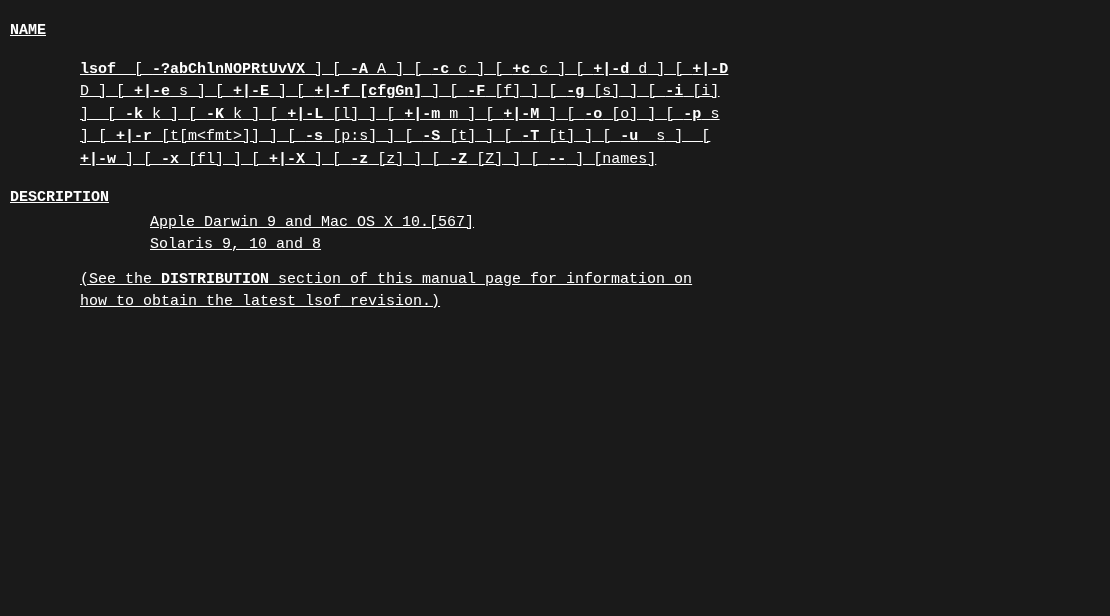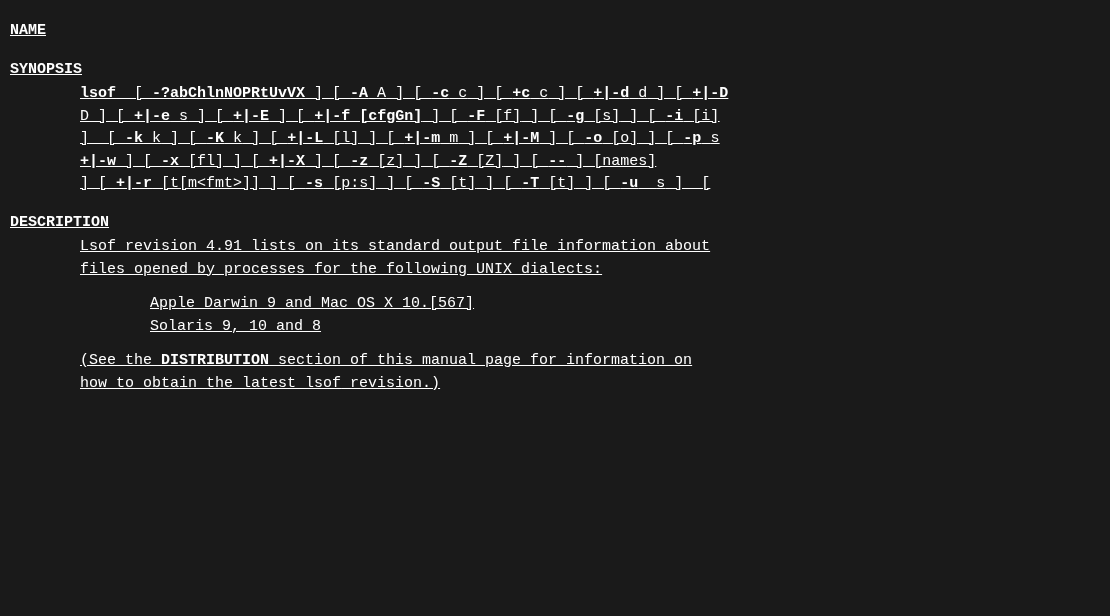--- a/index.html
+++ b/index.html
@@ -67,33 +67,29 @@
     }
   </style>
 </head>
 <body>
 
 <div class="section">
   <div class="section-title">NAME</div>
 </div>
 
 <div class="section">
-  <div class="section-title">SYNOPSIS</div>
   <div class="synopsis-line"><span class="bold">lsof</span>  [ <span class="bold">-?abChlnNOPRtUvVX</span> ] [ <span class="bold">-A</span> <span class="underline">A</span> ] [ <span class="bold">-c</span> <span class="underline">c</span> ] [ <span class="bold">+c</span> <span class="underline">c</span> ] [ <span class="bold">+|-d</span> <span class="underline">d</span> ] [ <span class="bold">+|-D</span></div>
   <div class="synopsis-line"><span class="underline">D</span> ] [ <span class="bold">+|-e</span> <span class="underline">s</span> ] [ <span class="bold">+|-E</span> ] [ <span class="bold">+|-f [cfgGn]</span> ] [ <span class="bold">-F</span> <span class="underline">[f]</span> ] [ <span class="bold">-g</span> <span class="underline">[s]</span> ] [ <span class="bold">-i</span> <span class="underline">[i]</span></div>
   <div class="synopsis-line">]  [ <span class="bold">-k</span> <span class="underline">k</span> ] [ <span class="bold">-K</span> <span class="underline">k</span> ] [ <span class="bold">+|-L</span> <span class="underline">[l]</span> ] [ <span class="bold">+|-m</span> <span class="underline">m</span> ] [ <span class="bold">+|-M</span> ] [ <span class="bold">-o</span> <span class="underline">[o]</span> ] [ <span class="bold">-p</span> <span class="underline">s</span></div>
+  <div class="synopsis-line">] [ <span class="bold">+|-r</span> <span class="underline">[t[m&lt;fmt&gt;]]</span> ] [ <span class="bold">-s</span> <span class="underline">[p:s]</span> ] [ <span class="bold">-S</span> <span class="underline">[t]</span> ] [ <span class="bold">-T</span> <span class="underline">[t]</span> ] [ <span class="bold">-u</span>  <span class="underline">s</span> ]  [</div>
   <div class="synopsis-line"><span class="bold">+|-w</span> ] [ <span class="bold">-x</span> <span class="underline">[fl]</span> ] [ <span class="bold">+|-X</span> ] [ <span class="bold">-z</span> <span class="underline">[z]</span> ] [ <span class="bold">-Z</span> <span class="underline">[Z]</span> ] [ <span class="bold">--</span> ] [<span class="underline">names</span>]</div>
-  <div class="synopsis-line">] [ <span class="bold">+|-r</span> <span class="underline">[t[m&lt;fmt&gt;]]</span> ] [ <span class="bold">-s</span> <span class="underline">[p:s]</span> ] [ <span class="bold">-S</span> <span class="underline">[t]</span> ] [ <span class="bold">-T</span> <span class="underline">[t]</span> ] [ <span class="bold">-u</span>  <span class="underline">s</span> ]  [</div>
 </div>
 
 <div class="section">
   <div class="section-title">DESCRIPTION</div>
-  <div class="description-para">
-    <span class="underline">Lsof</span>  revision 4.91 lists on its standard output file information about<br>files opened by processes for the following UNIX dialects:
-  </div>
   <div class="description-list">
     <div>Apple Darwin 9 and Mac OS X 10.[567]</div>
     <div>Solaris 9, 10 and 8</div>
   </div>
   <div class="see-note">
     (See the <span class="bold">DISTRIBUTION</span> section of this manual page  for  information  on<br>how to obtain the latest <span class="underline">lsof</span> revision.)
   </div>
 </div>
 
 </body></html>

